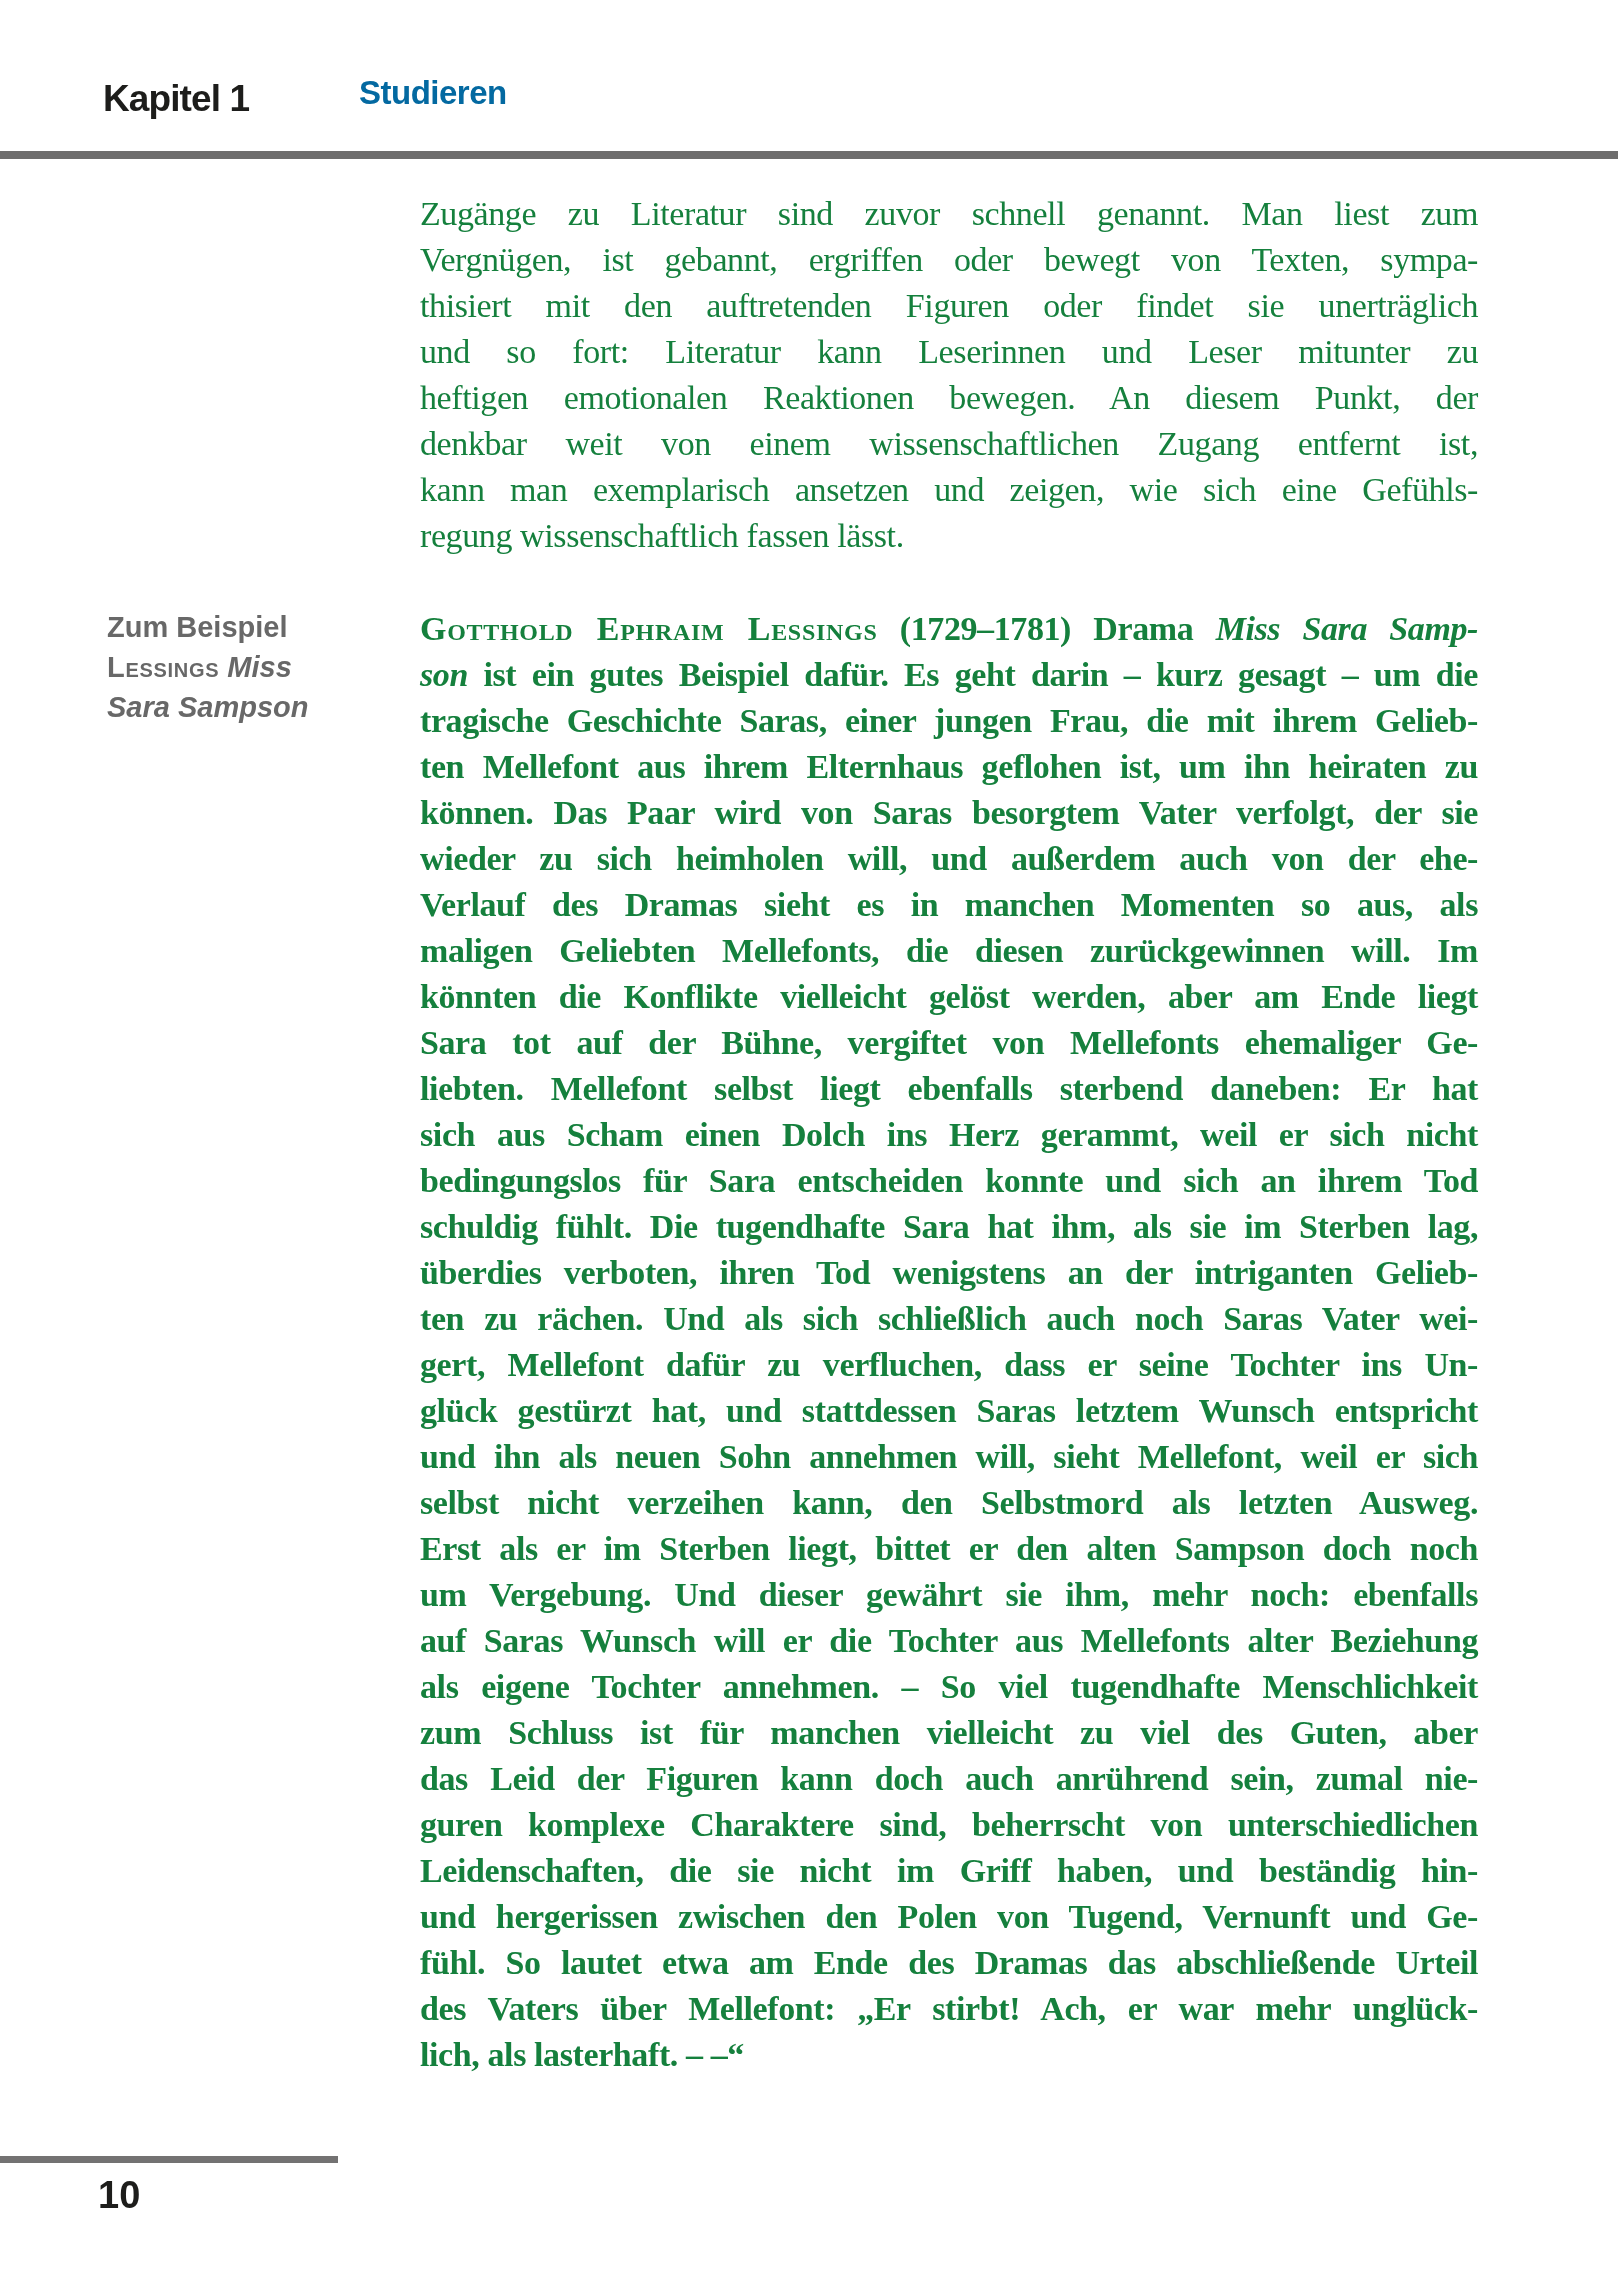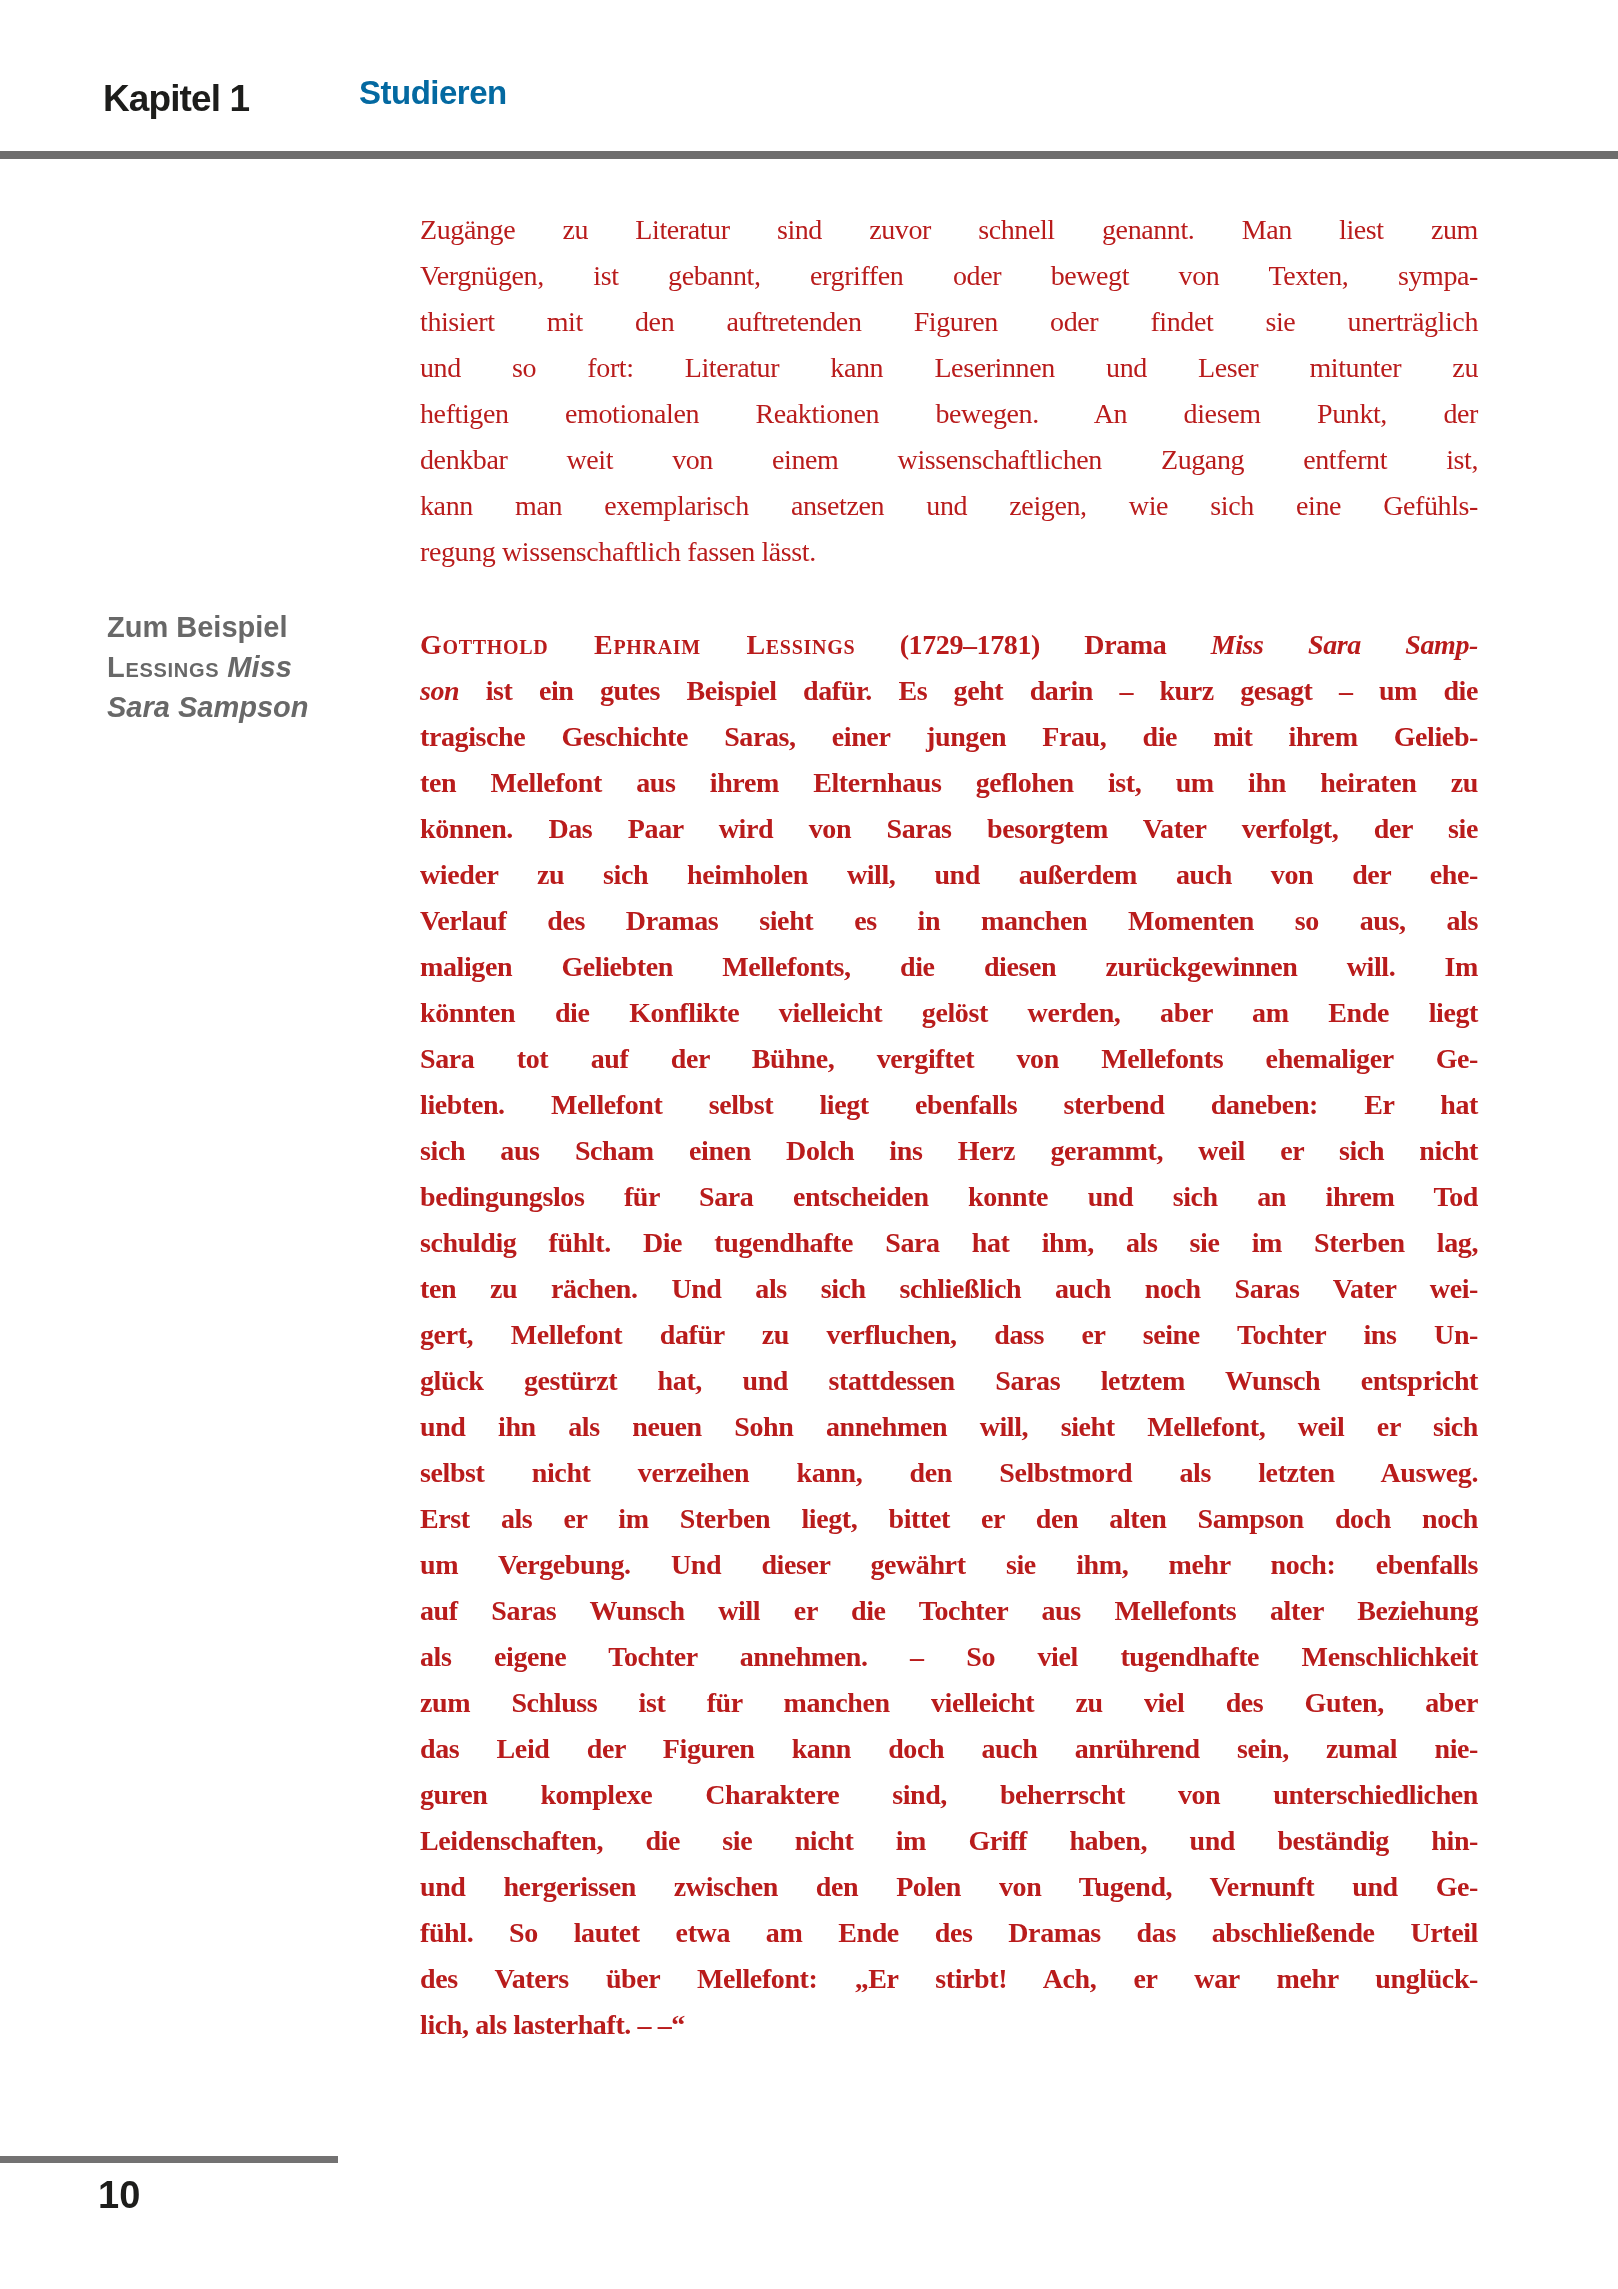--- a/index.html
+++ b/index.html
@@ -57,26 +57,26 @@
     font-size: 29px;
     line-height: 40px;
     color: #686868;
   }
   .mn-line { white-space: nowrap; }
 
   
   .body-col {
     position: absolute;
     left: 420px;
-    top: 207px;
+    top: 191px;
     width: 1058px;
-    font-size: 28px;
+    font-size: 34px;
     line-height: 46px;
     letter-spacing: -0.4px;
-    color: #b91c1c;
+    color: #15803d;
   }
   .paragraph { margin: 0; }
   .paragraph + .paragraph { margin-top: 47px; font-weight: bold; }
   .body-line {
     text-align: justify;
     text-align-last: justify;
     text-justify: inter-word;
   }
   .body-line.last { text-align-last: left; }
 
@@ -139,20 +139,21 @@
         <div class="body-line">können. Das Paar wird von Saras besorgtem Vater verfolgt, der sie</div>
         <div class="body-line">wieder zu sich heimholen will, und außerdem auch von der ehe-</div>
         <div class="body-line">Verlauf des Dramas sieht es in manchen Momenten so aus, als</div>
         <div class="body-line">maligen Geliebten Mellefonts, die diesen zurückgewinnen will. Im</div>
         <div class="body-line">könnten die Konflikte vielleicht gelöst werden, aber am Ende liegt</div>
         <div class="body-line">Sara tot auf der Bühne, vergiftet von Mellefonts ehemaliger Ge-</div>
         <div class="body-line">liebten. Mellefont selbst liegt ebenfalls sterbend daneben: Er hat</div>
         <div class="body-line">sich aus Scham einen Dolch ins Herz gerammt, weil er sich nicht</div>
         <div class="body-line">bedingungslos für Sara entscheiden konnte und sich an ihrem Tod</div>
         <div class="body-line">schuldig fühlt. Die tugendhafte Sara hat ihm, als sie im Sterben lag,</div>
+        <div class="body-line">überdies verboten, ihren Tod wenigstens an der intriganten Gelieb-</div>
         <div class="body-line">ten zu rächen. Und als sich schließlich auch noch Saras Vater wei-</div>
         <div class="body-line">gert, Mellefont dafür zu verfluchen, dass er seine Tochter ins Un-</div>
         <div class="body-line">glück gestürzt hat, und stattdessen Saras letztem Wunsch entspricht</div>
         <div class="body-line">und ihn als neuen Sohn annehmen will, sieht Mellefont, weil er sich</div>
         <div class="body-line">selbst nicht verzeihen kann, den Selbstmord als letzten Ausweg.</div>
         <div class="body-line">Erst als er im Sterben liegt, bittet er den alten Sampson doch noch</div>
         <div class="body-line">um Vergebung. Und dieser gewährt sie ihm, mehr noch: ebenfalls</div>
         <div class="body-line">auf Saras Wunsch will er die Tochter aus Mellefonts alter Beziehung</div>
         <div class="body-line">als eigene Tochter annehmen. – So viel tugendhafte Menschlichkeit</div>
         <div class="body-line">zum Schluss ist für manchen vielleicht zu viel des Guten, aber</div>

